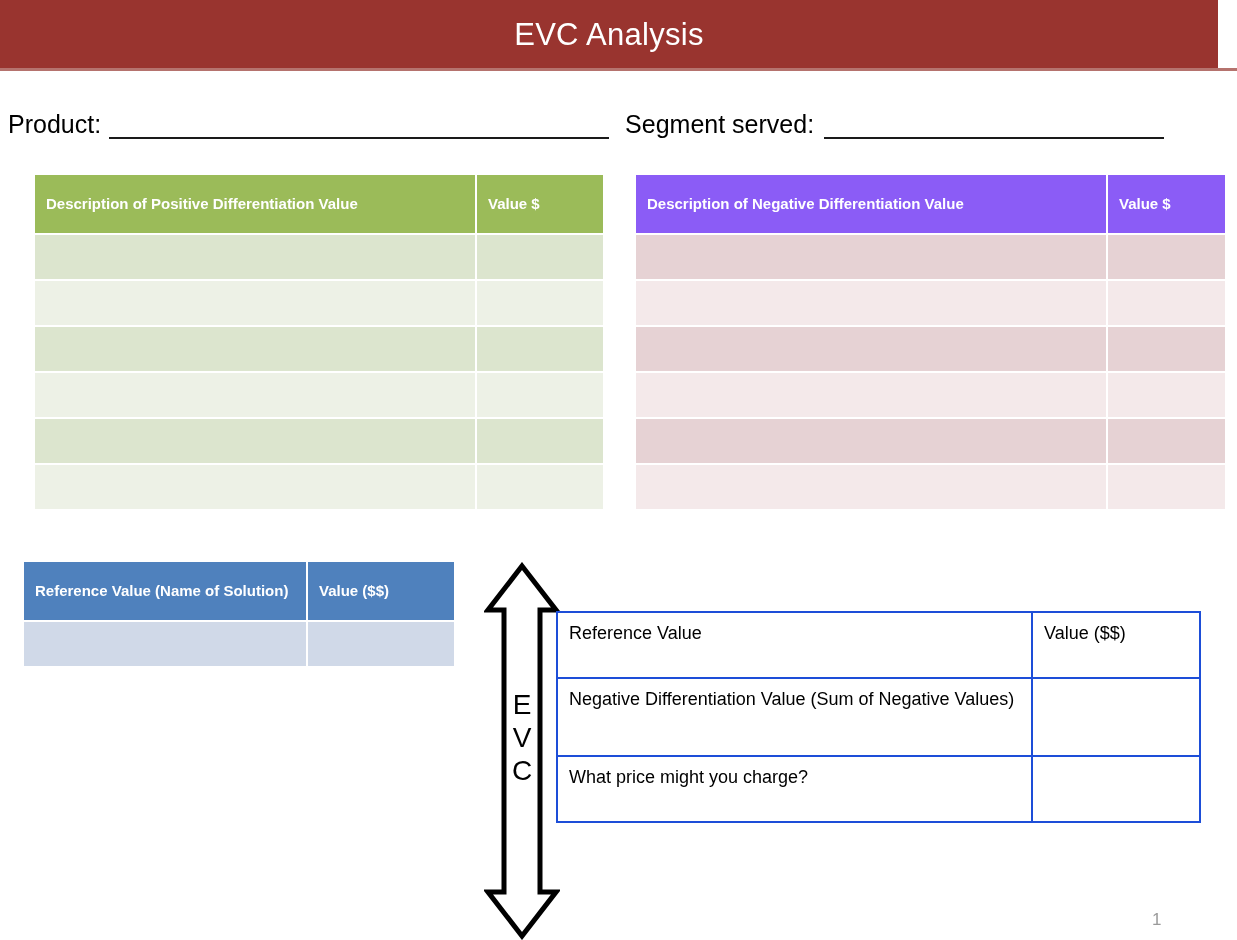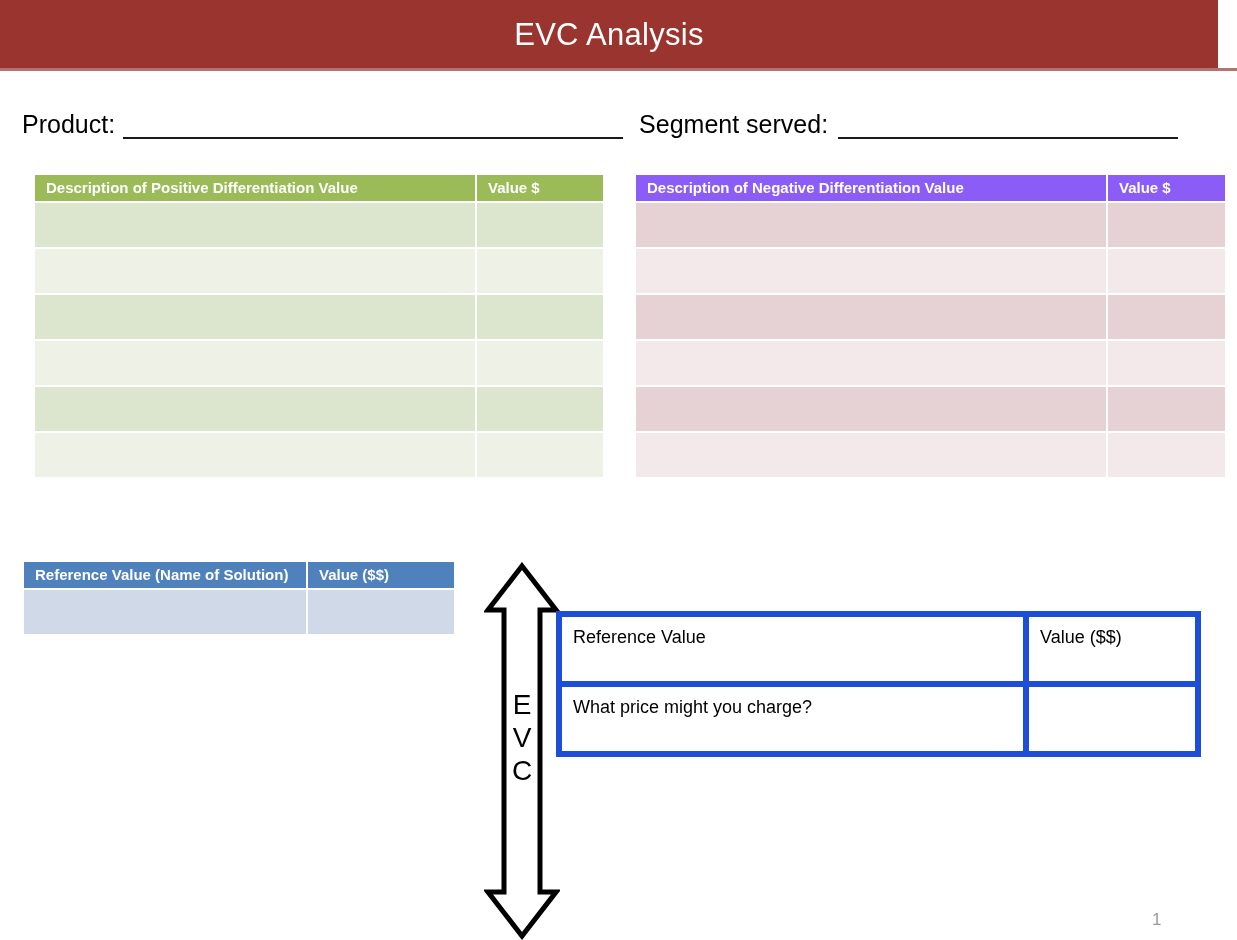--- a/index.html
+++ b/index.html
@@ -41,21 +41,21 @@
     color: #ffffff;
     font-size: 31px;
     font-weight: 400;
     letter-spacing: 0.3px;
     line-height: 1;
   }
 
   
   .form-line {
     position: absolute;
-    left: 22px;
+    left: 8px;
     top: 105px;
     width: 1215px;
     height: 34px;
     display: flex;
     align-items: flex-end;
     font-size: 25px;
     white-space: nowrap;
   }
   .form-label {
     font-size: 25px;
@@ -74,21 +74,21 @@
     position: absolute;
     border-collapse: separate;
     border-spacing: 2px;
     table-layout: fixed;
   }
   .ctable th {
     color: #ffffff;
     font-size: 15px;
     font-weight: bold;
     text-align: left;
-    padding: 4px 11px;
+    padding: 20px 11px;
     vertical-align: middle;
     line-height: 1.18;
   }
   .ctable td {
     height: 44px;
     padding: 0;
   }
 
   
   #positive-table { left: 33px; top: 173px; width: 572px; }
@@ -131,21 +131,21 @@
   
   #summary-table {
     position: absolute;
     left: 556px;
     top: 611px;
     width: 645px;
     border-collapse: collapse;
     table-layout: fixed;
   }
   #summary-table td {
-    border: 6px solid #1d4ed8;
+    border: 2px solid #1d4ed8;
     font-size: 18px;
     padding: 9px 11px;
     vertical-align: top;
     line-height: 1.28;
     background: #ffffff;
   }
   #summary-table td.val-cell { width: 144px; }
   #summary-table tr.r-tall td { height: 46px; }
   #summary-table tr.r-xtall td { height: 58px; }
 
@@ -268,20 +268,24 @@
   <div>V</div>
   <div>C</div>
 </div>
 
 <table id="summary-table">
   <tbody>
     <tr class="r-tall">
       <td>Reference Value</td>
       <td class="val-cell">Value ($$)</td>
     </tr>
+    <tr class="r-xtall">
+      <td>Negative Differentiation Value (Sum of Negative Values)</td>
+      <td class="val-cell"></td>
+    </tr>
     <tr class="r-tall">
       <td>What price might you charge?</td>
       <td class="val-cell"></td>
     </tr>
   </tbody>
 </table>
 
 <div class="page-number">1</div>
 
 </body></html>

